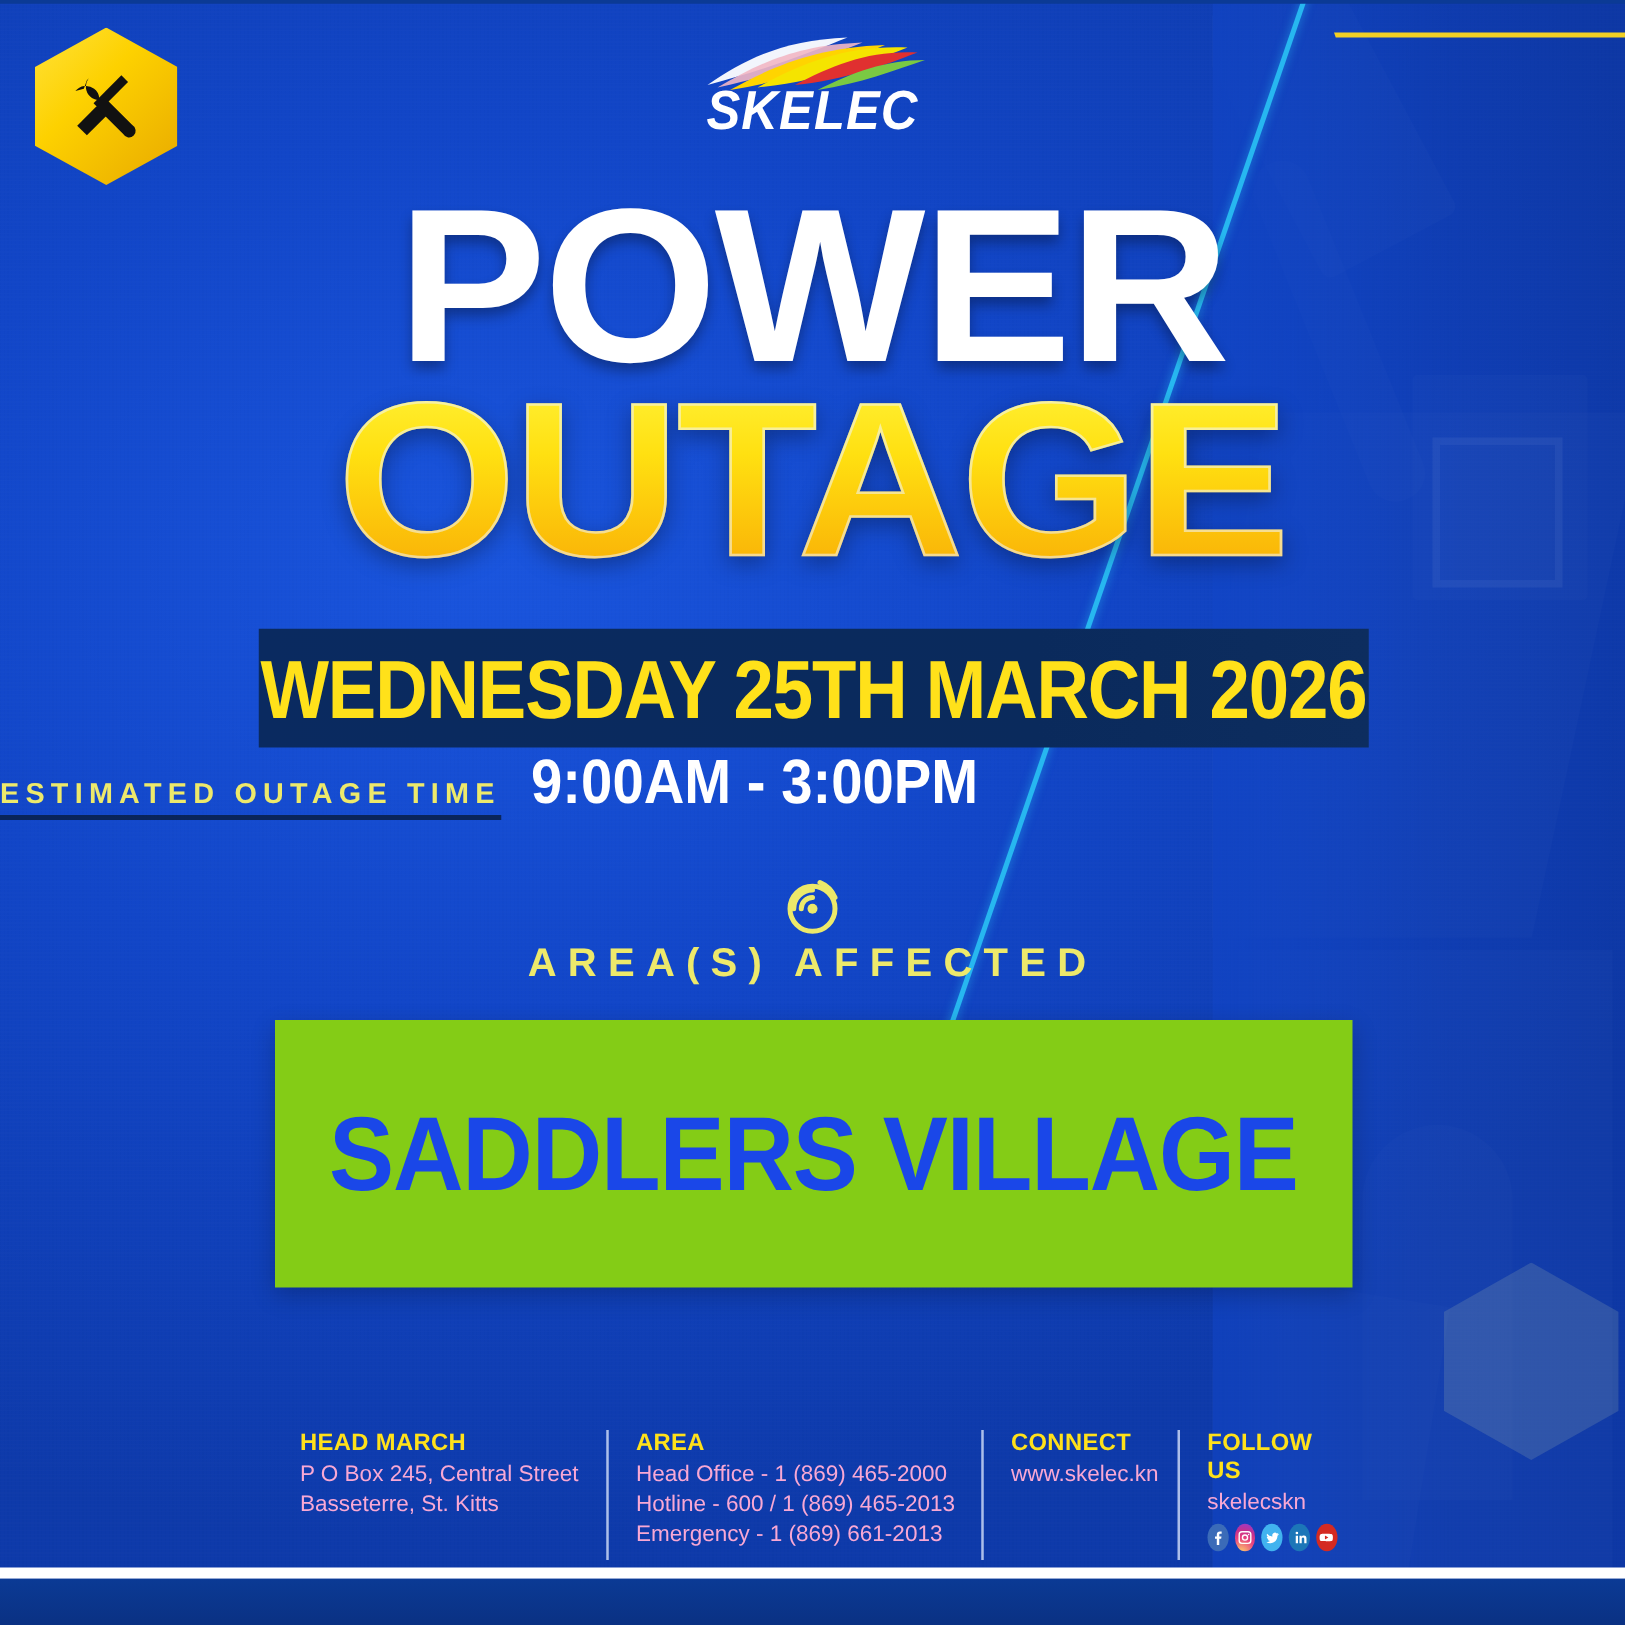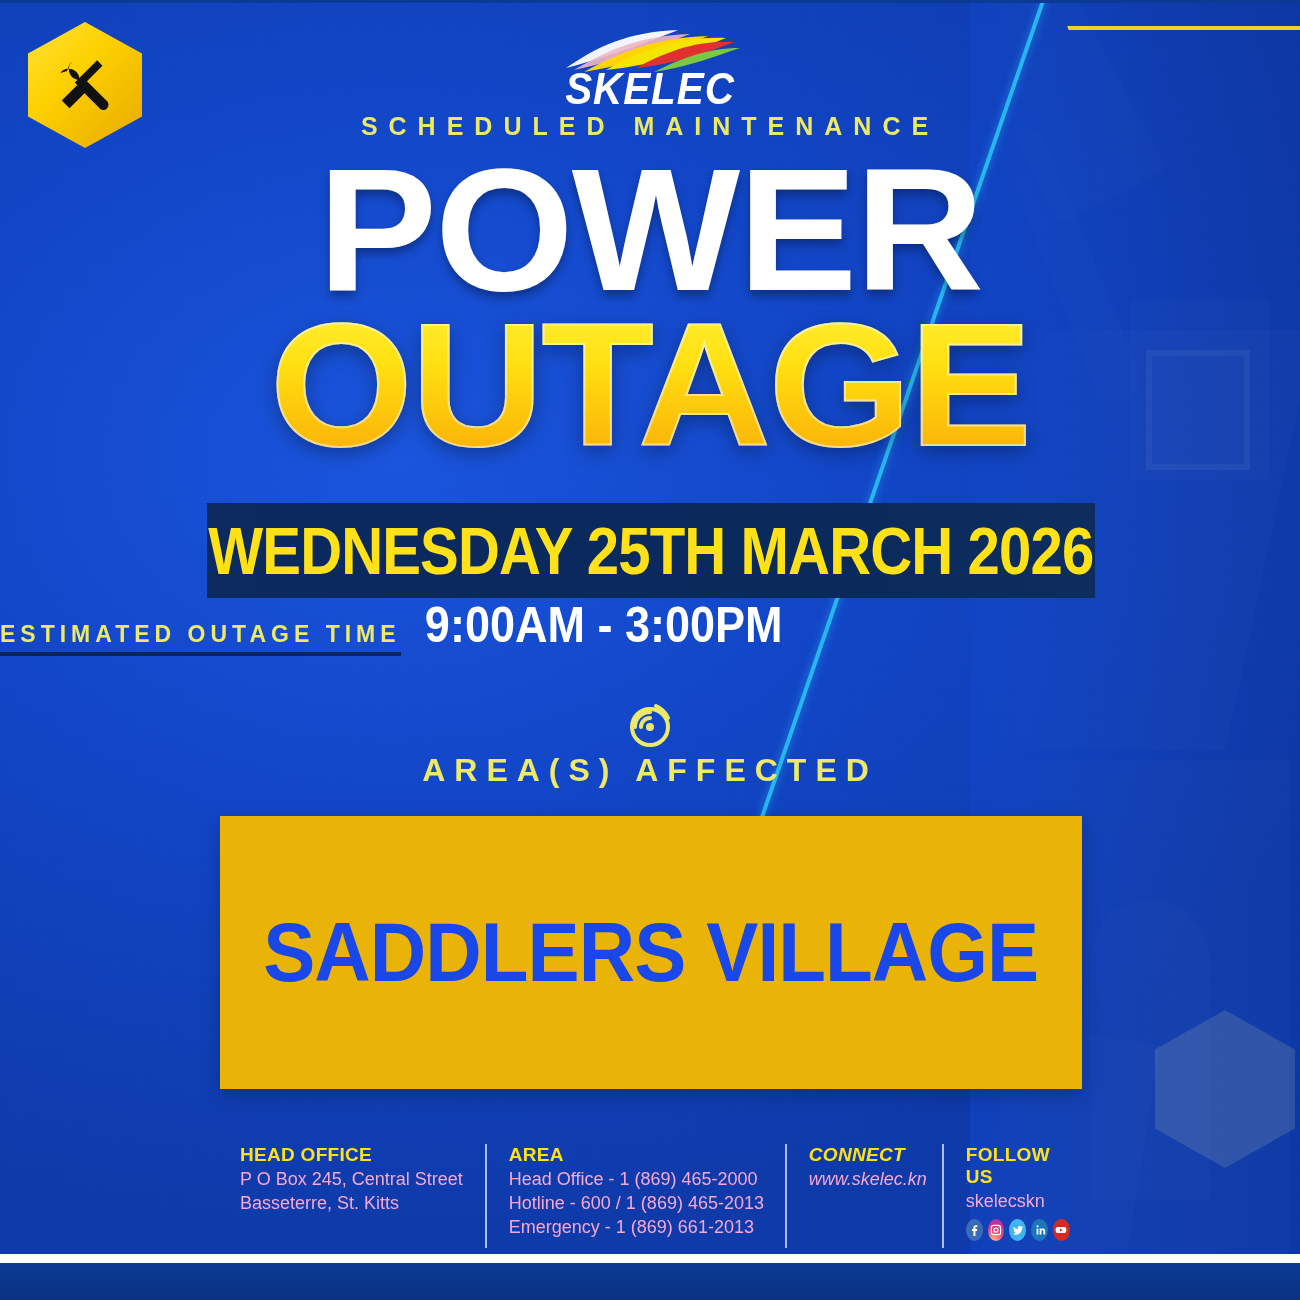--- a/index.html
+++ b/index.html
@@ -96,35 +96,35 @@
   .eot-time{margin-top:4px;color:#ffffff;font-weight:bold;font-size:50px;letter-spacing:0px;
     transform:scaleX(.9);display:inline-block;}
 
   
   .radar{position:absolute;left:0;right:0;top:697px;display:flex;justify-content:center;}
   .radar svg{width:56px;height:56px;}
   .area-label{position:absolute;left:0;right:0;top:752px;text-align:center;
     color:#ede96b;font-size:32px;font-weight:bold;letter-spacing:9px;}
 
   
-  .area-box{position:absolute;left:220px;top:816px;width:862px;height:273px;background:#eab308;
+  .area-box{position:absolute;left:220px;top:816px;width:862px;height:214px;background:#84cc16;
     display:flex;align-items:center;justify-content:center;box-shadow:0 6px 18px rgba(0,0,0,.22);}
   .area-name{color:#1a47e8;font-weight:bold;font-size:84px;letter-spacing:-1px;
     transform:scaleX(.93);white-space:nowrap;}
 
   
   .footer{position:absolute;left:240px;top:1144px;width:830px;height:104px;display:flex;}
   .fcol{padding:0 22px;position:relative;}
   .fcol:not(:first-child){border-left:2px solid rgba(225,235,255,.75);}
   .fcol:first-child{padding-left:0;}
   .fhead{color:#ffe11a;font-size:19px;font-weight:bold;letter-spacing:.3px;margin-bottom:2px;}
   .fline{color:#f9a8d4;font-size:18px;line-height:1.33;white-space:nowrap;}
   .c-head{width:265px;}
   .c-call{width:300px;}
-  .c-connect{width:136px;font-style:italic;}
+  .c-connect{width:136px;}
   .c-follow{width:150px;margin-left:21px;}
   .socials{display:flex;gap:5px;margin-top:5px;}
   .soc{width:22px;height:22px;border-radius:50%;display:flex;align-items:center;justify-content:center;
     color:#fff;font-size:12px;font-weight:bold;line-height:1;}
   .soc svg{width:12px;height:12px;fill:#fff;}
   .s-fb{background:#3b6bb8;}
   .s-ig{background:radial-gradient(circle at 30% 105%, #fdd36b 0%, #e9447f 45%, #c4308f 70%, #8e3ed6 100%);}
   .s-tw{background:#41b3ef;}
   .s-li{background:#1c76b8;}
   .s-yt{background:#d42a22;}
@@ -177,21 +177,20 @@
         <path d="M16 44 C50 24 80 10 132 8 C104 19 70 32 16 44 Z" fill="#f2b7c4" opacity=".9"></path>
         <path d="M26 46 C62 26 96 12 150 10 C120 22 84 36 26 46 Z" fill="#ffd400"></path>
         <path d="M48 44 C84 24 120 10 168 12 C138 24 104 38 48 44 Z" fill="#f5e400"></path>
         <path d="M78 42 C108 26 138 14 176 16 C150 26 118 38 78 42 Z" fill="#e03030"></path>
         <path d="M96 46 C124 32 150 22 182 22 C158 30 130 41 96 46 Z" fill="#7ac943"></path>
       </svg>
       <div class="logo-word">SKELEC</div>
     </div>
   </div>
 
-  <div class="kicker">SCHEDULED MAINTENANCE</div>
   <div class="hl-power">POWER</div>
   <div class="hl-outage">OUTAGE</div>
 
   <div class="date-band">
     <div class="date-text">WEDNESDAY 25TH MARCH 2026</div>
   </div>
 
   <div class="eot-wrap">
     <div class="eot-label">ESTIMATED OUTAGE TIME</div>
     <div class="eot-time">9:00AM - 3:00PM</div>
@@ -210,21 +209,21 @@
   </div>
   <div class="area-label">AREA(S) AFFECTED</div>
 
   <div class="area-box">
     <div class="area-name">SADDLERS VILLAGE</div>
   </div>
 
   <div class="footer">
 
     <div class="fcol c-head">
-      <div class="fhead">HEAD OFFICE</div>
+      <div class="fhead">HEAD MARCH</div>
       <div class="fline">P O Box 245, Central Street</div>
       <div class="fline">Basseterre, St. Kitts</div>
     </div>
 
     <div class="fcol c-call">
       <div class="fhead">AREA</div>
       <div class="fline">Head Office - 1 (869) 465-2000</div>
       <div class="fline">Hotline - 600 / 1 (869) 465-2013</div>
       <div class="fline">Emergency - 1 (869) 661-2013</div>
     </div>

